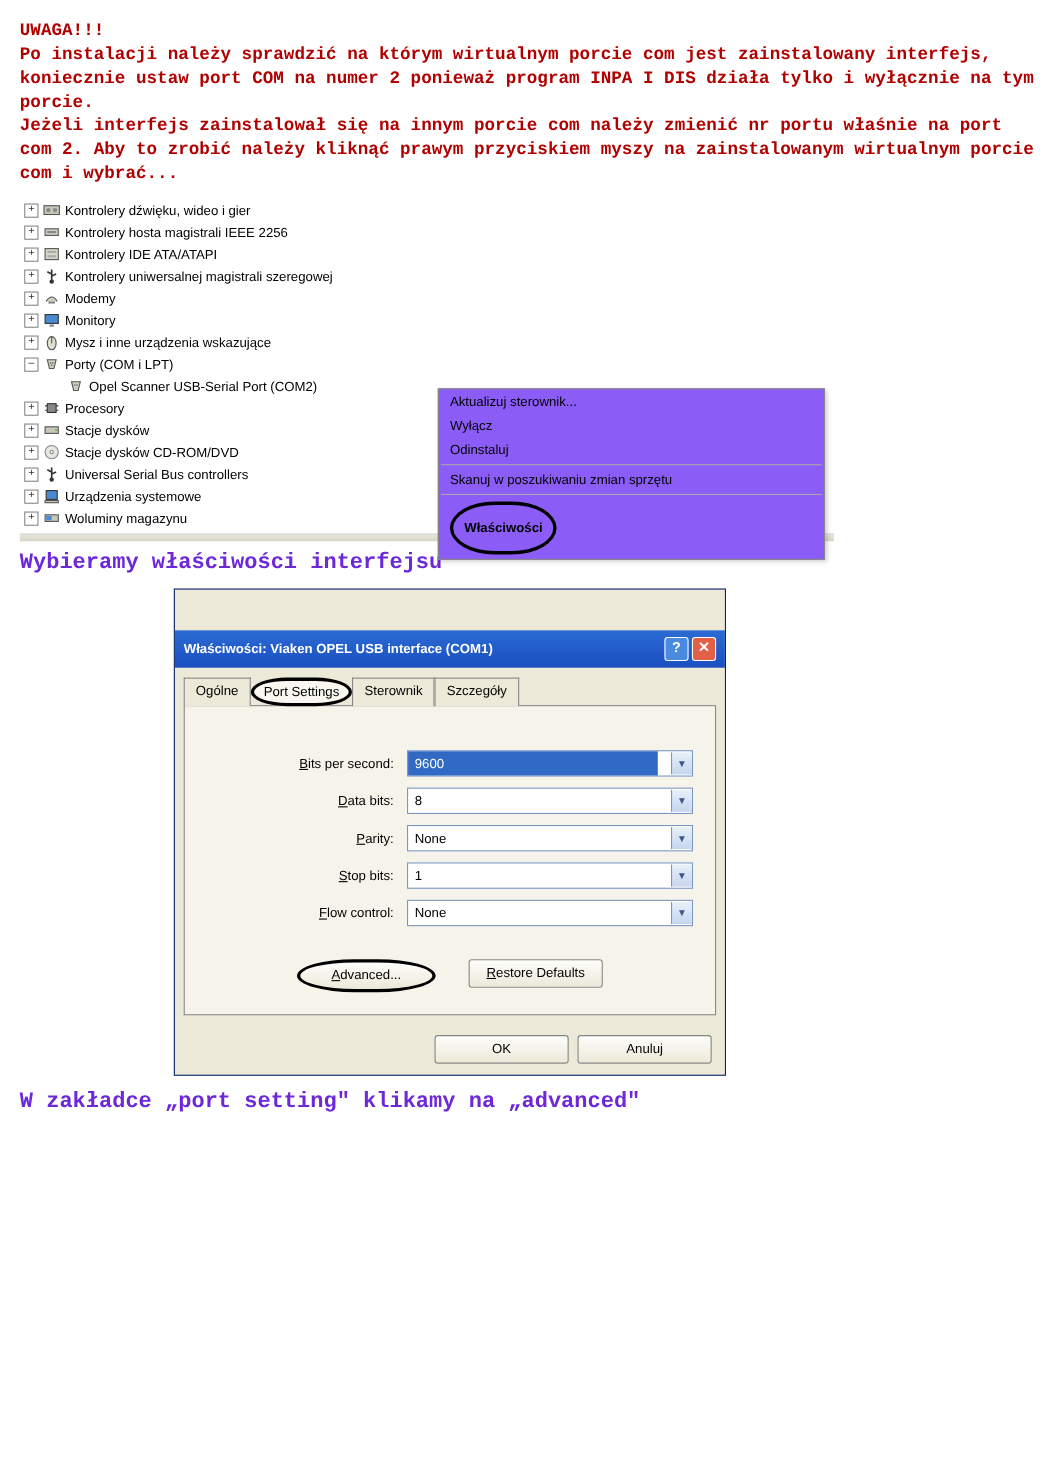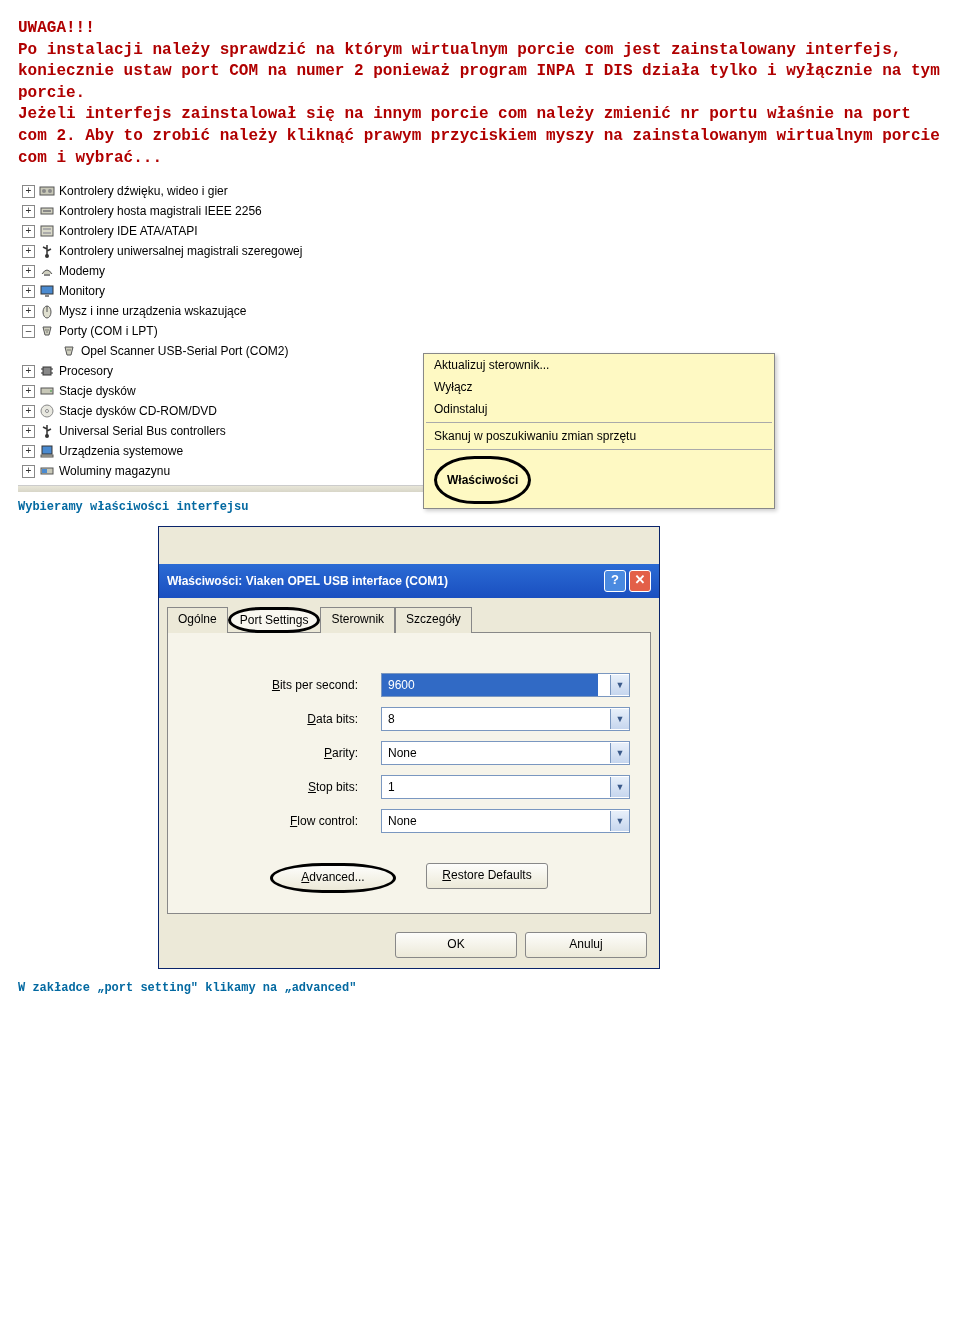--- a/index.html
+++ b/index.html
@@ -10,24 +10,24 @@
     width: 924px;
     background: #fff;
     color: #000;
   }
   .red-bold {
     color: #b00000;
     font-weight: bold;
     line-height: 1.35;
   }
   .black-bold {
-    color: #0369a1;
+    color: #6d28d9;
     font-weight: bold;
     font-family: "Courier New", monospace;
-    font-size: 12px;
+    font-size: 20px;
     margin: 8px 0;
   }
   .tree-container {
     font-family: Tahoma, Arial, sans-serif;
     font-size: 12px;
     background: #fff;
     margin: 12px 0 6px 0;
     position: relative;
     width: 740px;
   }
@@ -57,26 +57,25 @@
     width: 16px; height: 16px;
     margin-right: 4px;
     flex-shrink: 0;
     display: inline-block;
   }
   .context-menu {
     position: absolute;
     left: 380px;
     top: 172px;
     width: 350px;
-    background: #fef9c3;
+    background: #8b5cf6;
     border: 1px solid #888;
     box-shadow: 2px 2px 4px rgba(0,0,0,0.2);
     font-family: Tahoma, Arial, sans-serif;
     font-size: 12px;
-    margin-left: 25px;
   }
   .menu-item {
     padding: 4px 10px;
   }
   .menu-sep {
     border-top: 1px solid #aaa;
     margin: 2px 2px;
   }
   .circled {
     border: 3px solid #000;
@@ -150,21 +149,21 @@
     padding: 30px 20px 20px 20px;
   }
   .form-row {
     display: flex;
     align-items: center;
     margin: 10px 0;
   }
   .form-label {
     width: 170px;
     text-align: right;
-    padding-right: 23px;
+    padding-right: 12px;
   }
   .form-label u { text-decoration: underline; }
   .combo {
     flex: 1;
     display: flex;
     align-items: center;
     height: 22px;
     border: 1px solid #7a97c0;
     background: #fff;
     position: relative;

